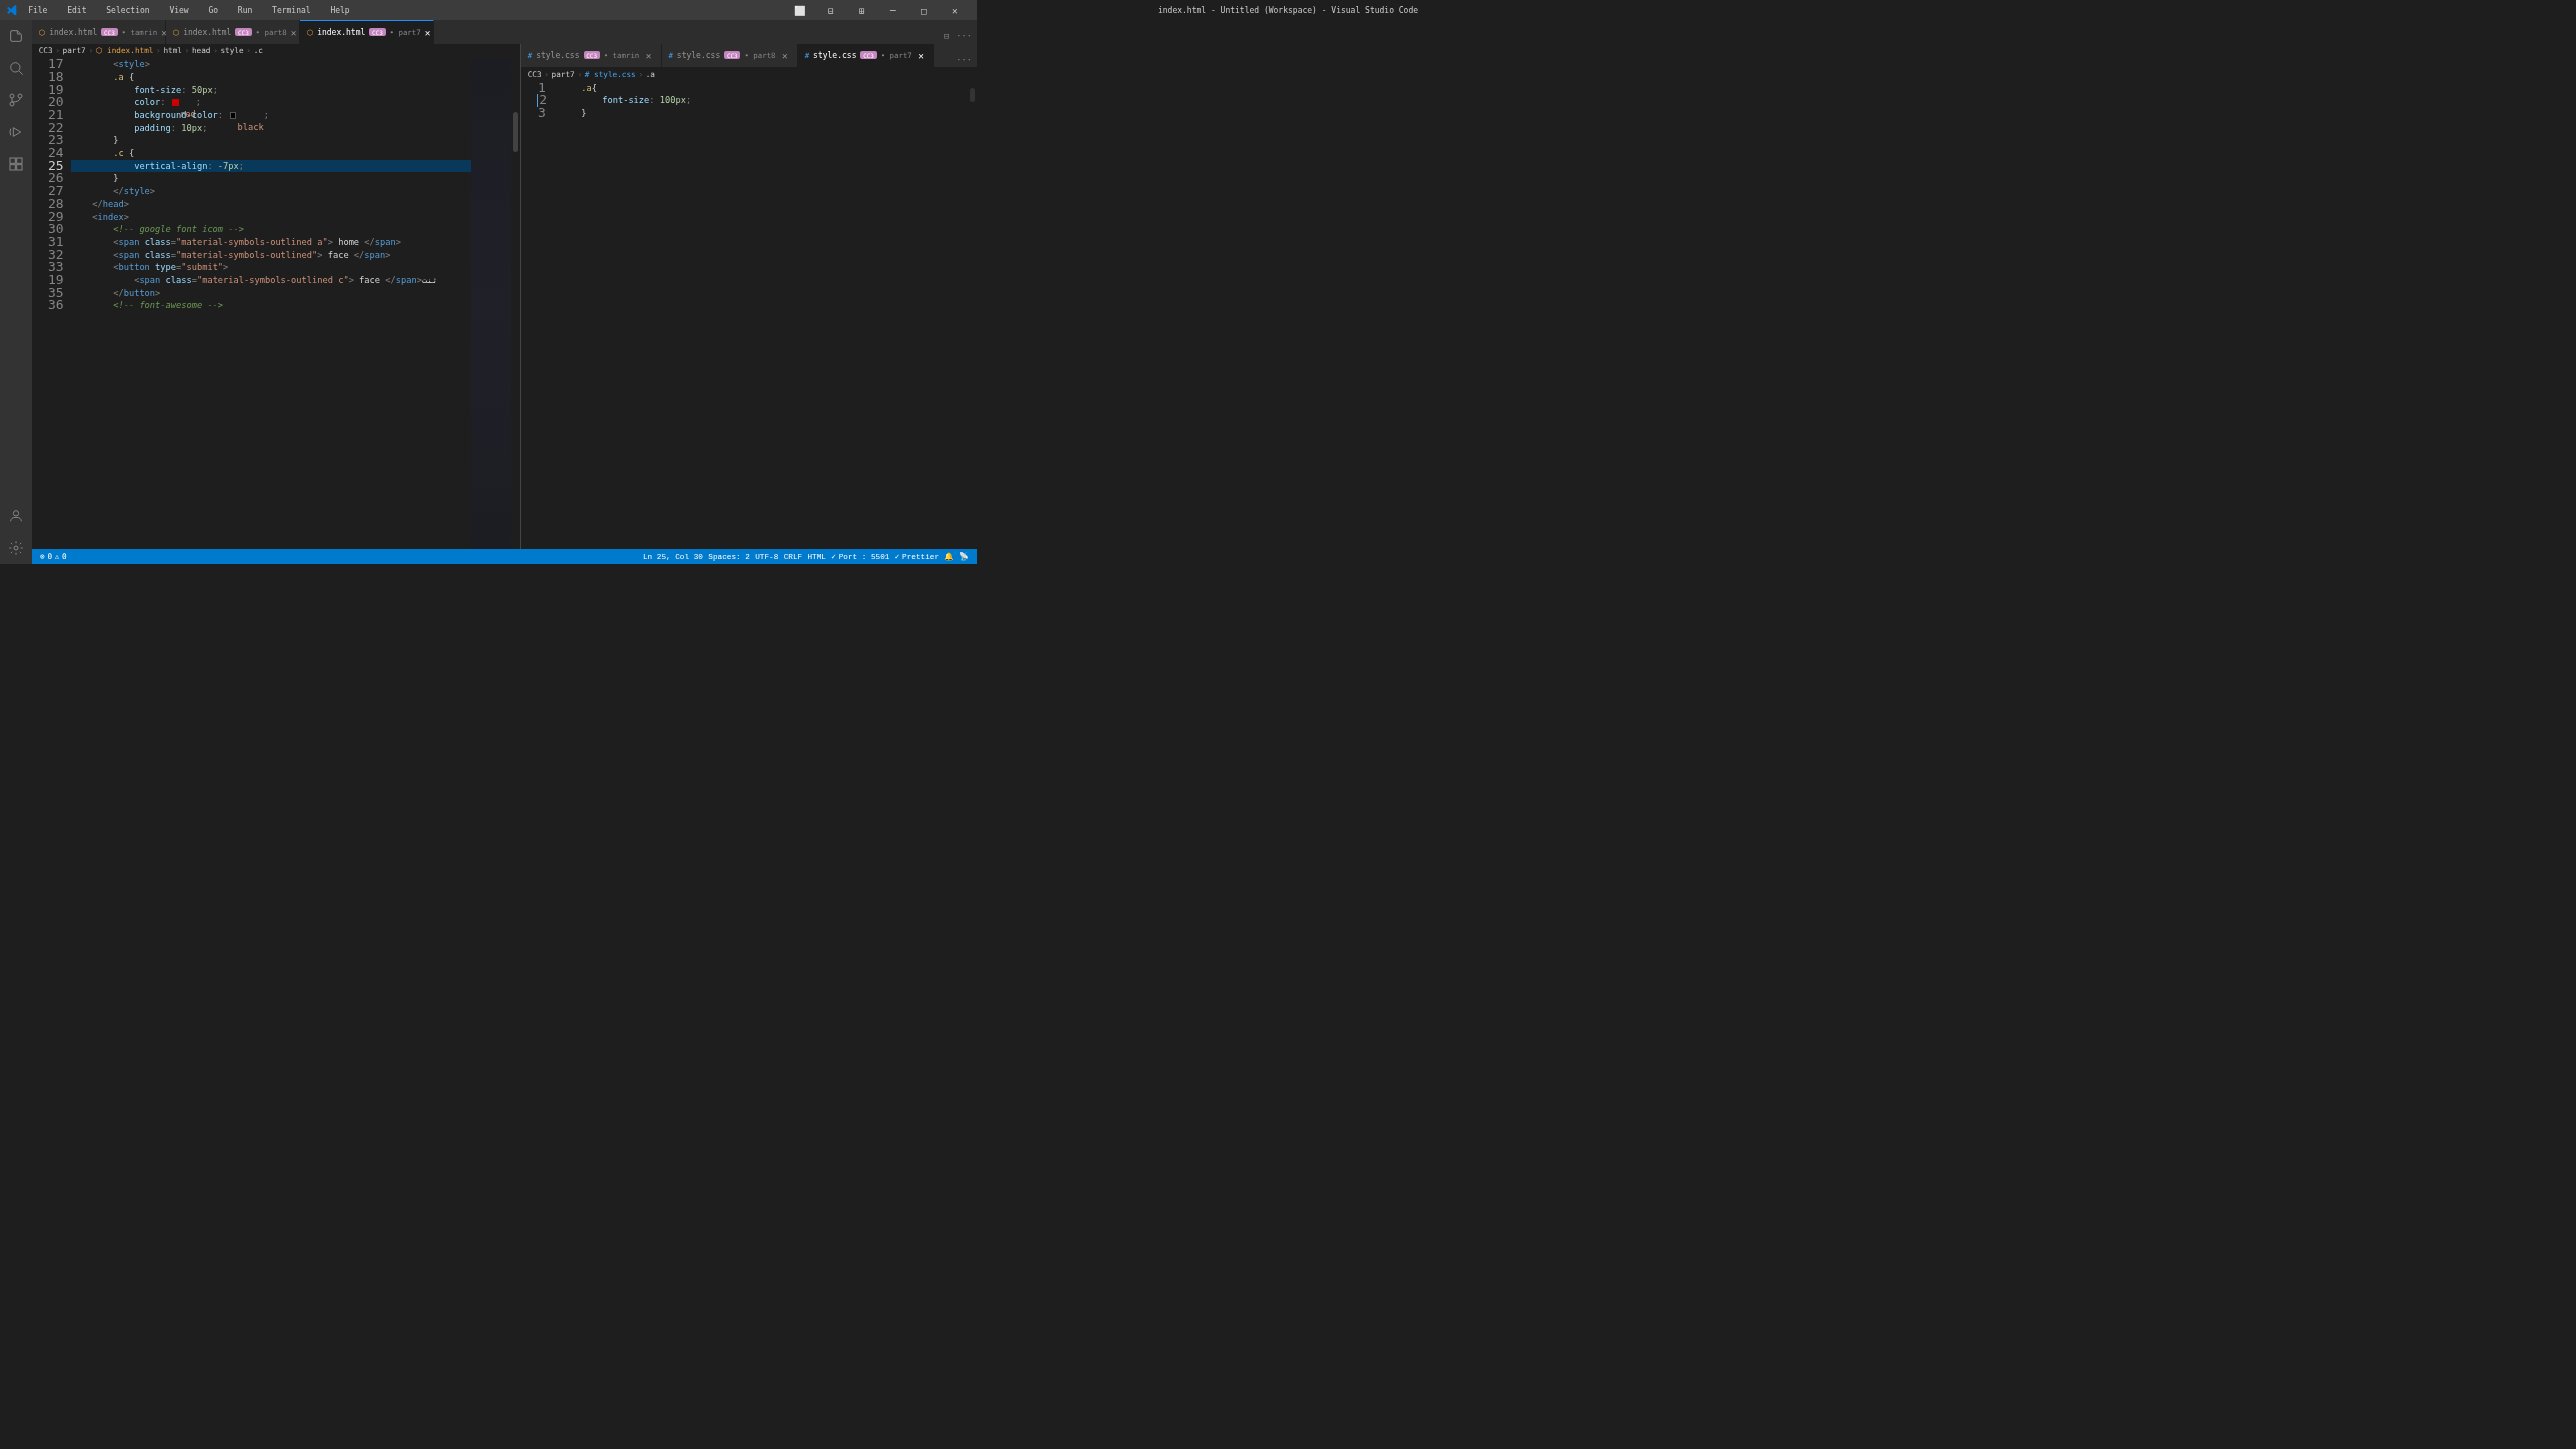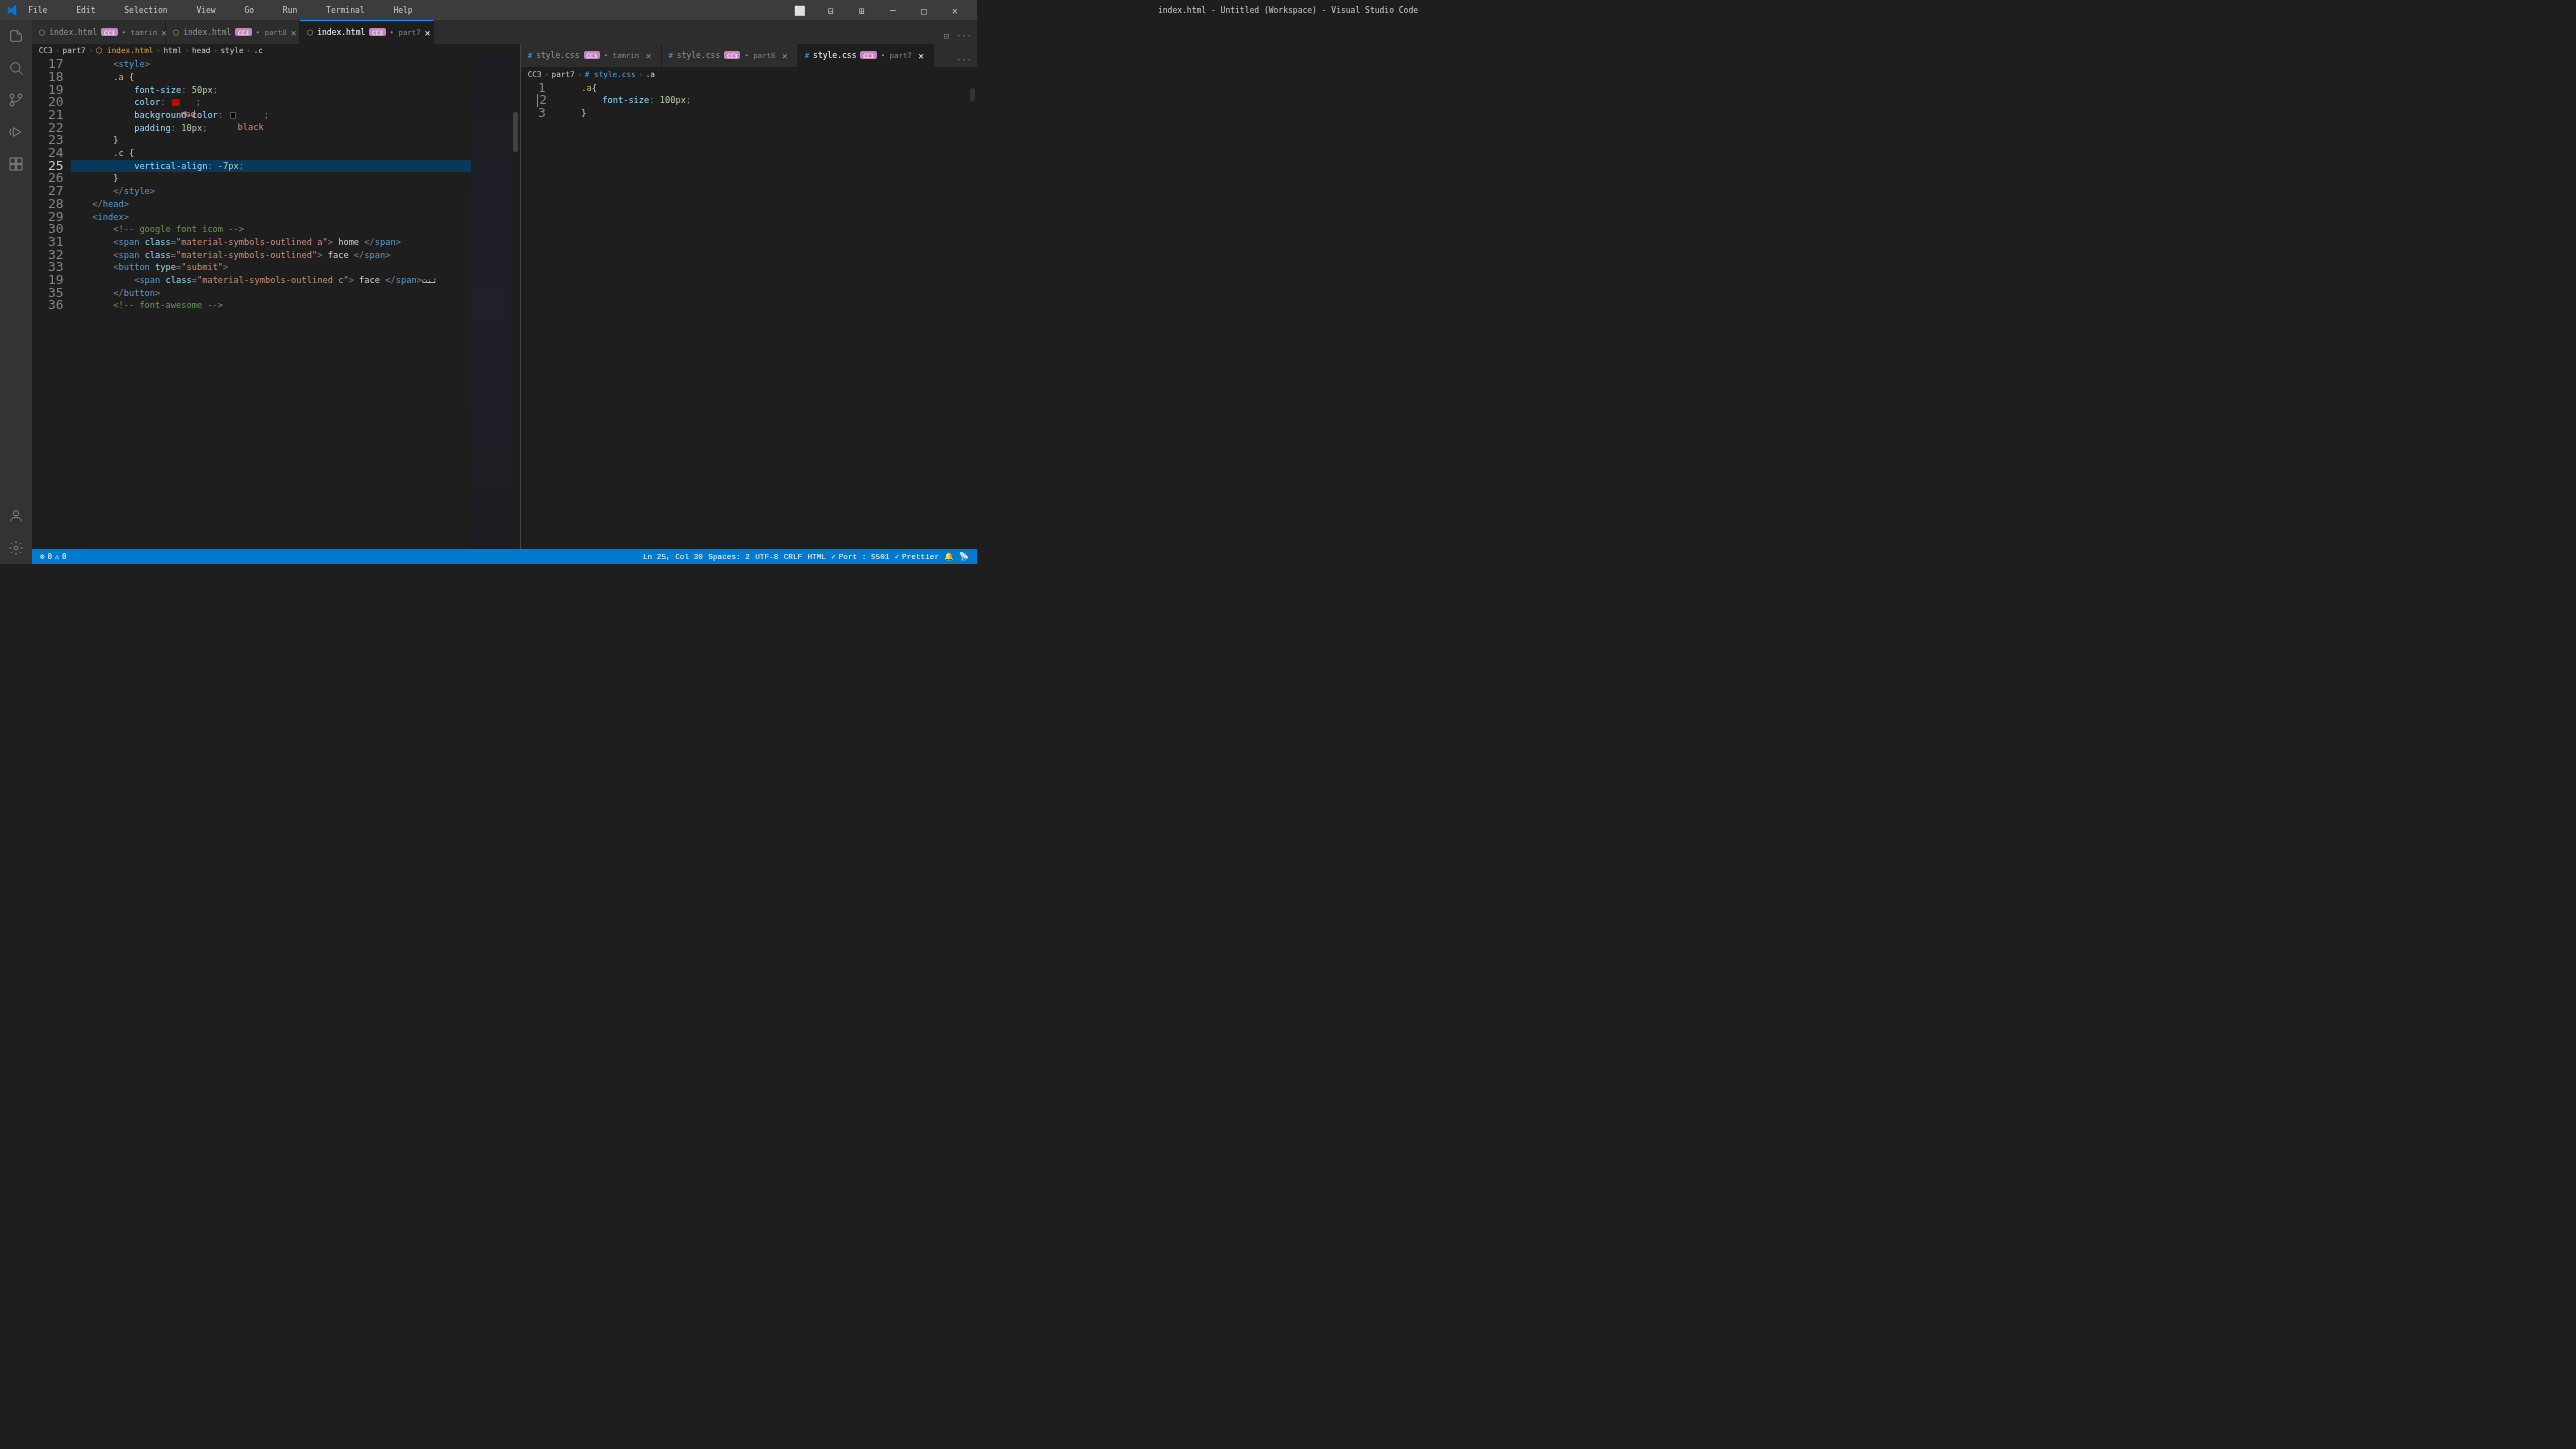--- a/index.html
+++ b/index.html
@@ -27,21 +27,21 @@
       display: flex;
       align-items: center;
       gap: 5.4px;
     }
     .vscode-logo {
       width: 10.7px;
       height: 10.7px;
     }
     #title-bar-menus {
       display: flex;
-      gap: 18px;
+      gap: 9px;
       font-size: 8px;
     }
     .menu-item {
       padding: 2px 5.4px;
       cursor: pointer;
       color: #cccccc;
     }
     #title-center {
       position: absolute;
       left: 50%;
@@ -228,21 +228,21 @@
     }
     .code-line.highlighted {
       background: #09395a;
     }
 
     
     .syn-tag { color: #808080; }
     .syn-tagname { color: #569cd6; }
     .syn-attr { color: #9cdcfe; }
     .syn-string { color: #ce9178; }
-    .syn-comment { color: #6a9955; }
+    .syn-comment { color: #6a9955; font-style: italic; }
     .syn-property { color: #9cdcfe; }
     .syn-value-num { color: #b5cea8; }
     .syn-value-color { color: #ce9178; margin-top: 24px; }
     .syn-punctuation { color: #808080; }
     .syn-text { color: #d4d4d4; }
     .syn-class-sel { color: #d7ba7d; }
     .syn-red-box {
       display: inline-block;
       width: 6.7px;
       height: 6.7px;

